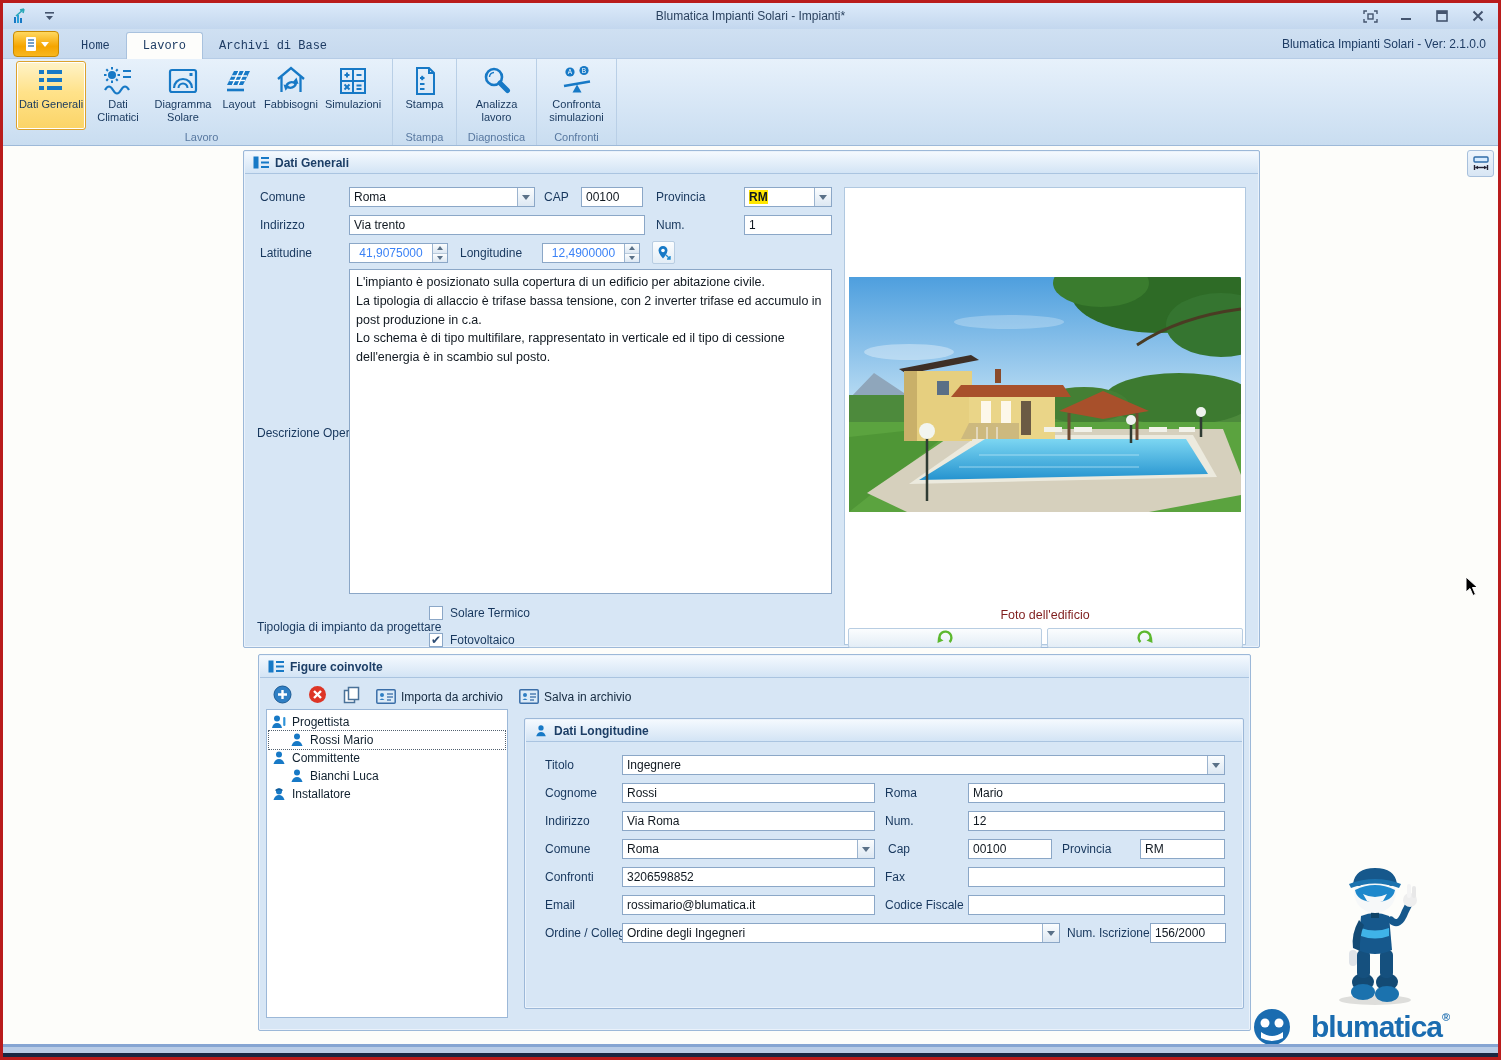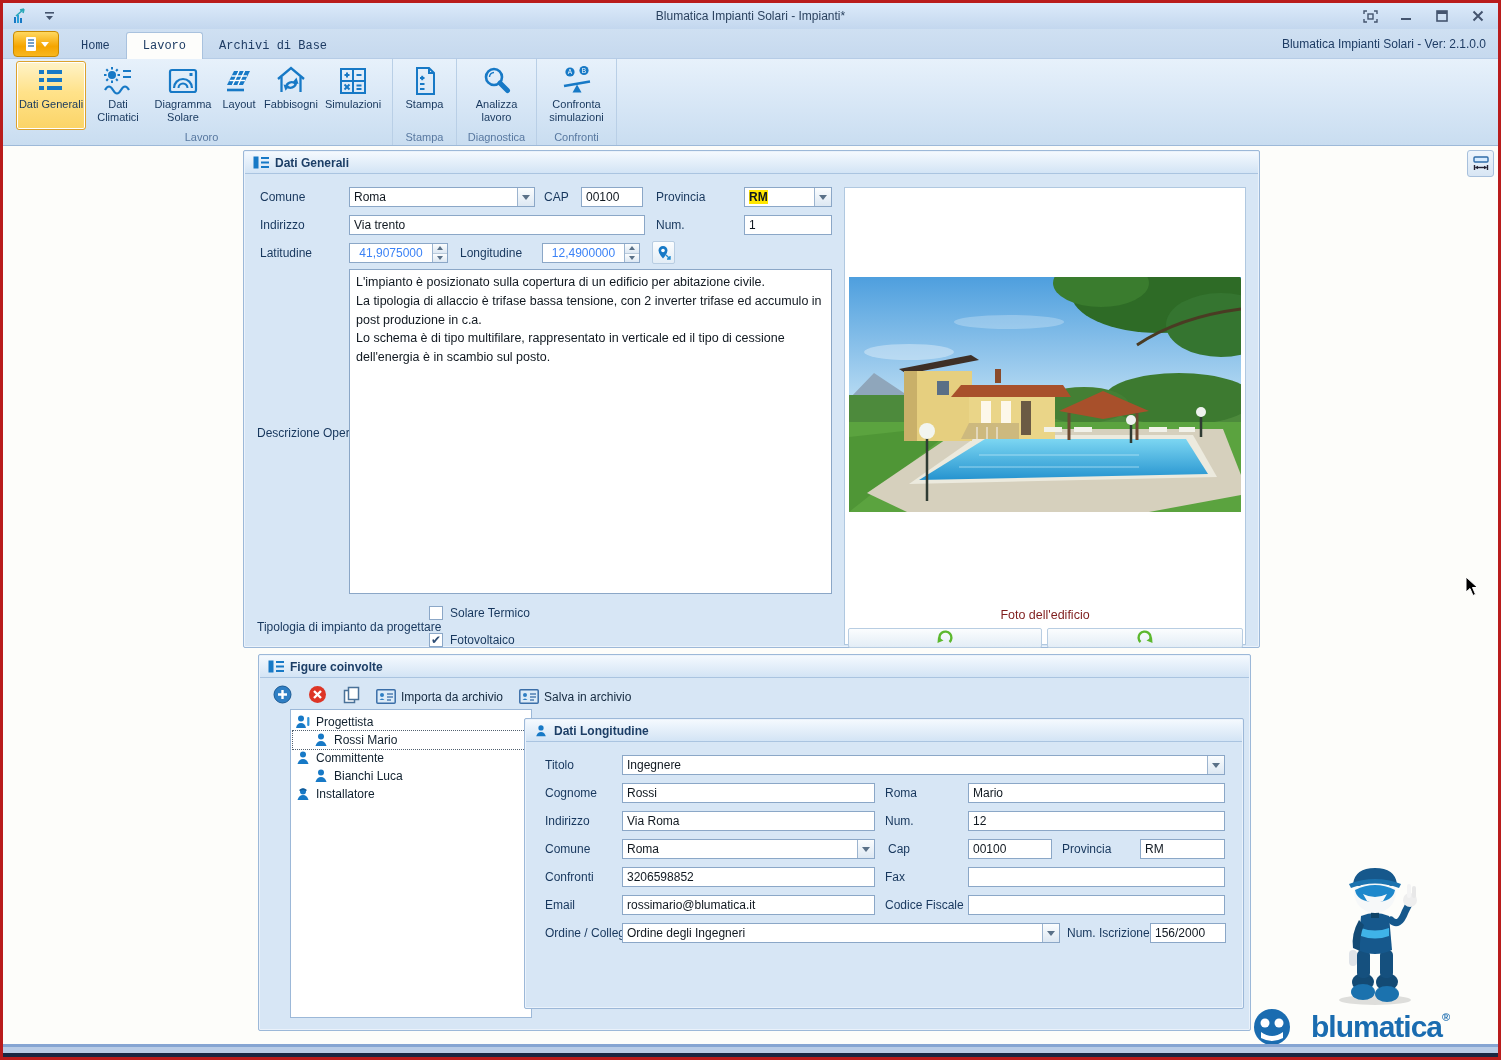--- a/index.html
+++ b/index.html
@@ -46,21 +46,21 @@
   .tri-u{width:0;height:0;border-left:3px solid transparent;border-right:3px solid transparent;border-bottom:4px solid #5a7188;}
   .tri-d{width:0;height:0;border-left:3px solid transparent;border-right:3px solid transparent;border-top:4px solid #5a7188;}
   .cb{position:absolute;width:14px;height:14px;border:1px solid #8ba7c7;background:#fff;font-size:12px;line-height:12px;text-align:center;color:#2e4d74;}
   .cb.checked::after{content:"✔";}
   .memo{position:absolute;background:#fff;border:1px solid #8ba7c7;font-size:12.5px;color:#101820;padding:3px 6px;line-height:1.5;white-space:pre-wrap;overflow:hidden;}
   .photobox{position:absolute;background:#fff;border:1px solid #b0c8e0;}
   .fotobtn{position:absolute;height:20px;border:1px solid #b8cde2;border-radius:2px;background:linear-gradient(#fbfdfe,#e3edf6);display:flex;align-items:center;justify-content:center;cursor:default;}
   
   .fctoolbar{position:absolute;left:2px;top:24px;right:2px;height:27px;display:flex;align-items:flex-end;gap:8px;padding-left:8px;font-size:12px;color:#14293f;}
   .tbtn{display:flex;align-items:center;gap:5px;padding:2px 4px;border-radius:2px;cursor:default;}
-  .treebox{position:absolute;background:#fff;border:1px solid #9cb8d8;margin-left:24px;}
+  .treebox{position:absolute;background:#fff;border:1px solid #9cb8d8;}
   .titem{position:absolute;height:18px;display:flex;align-items:center;gap:5px;font-size:12px;color:#10202e;width:calc(100% - 4px);left:2px;}
   .titem.selected{outline:1px dotted #51606f;background:#fff;}
   .mini{width:16px;height:16px;flex:0 0 16px;}
   .curpos{position:absolute;pointer-events:none;}
   .wtglbtn{position:absolute;width:27px;height:27px;border:1px solid #a7c0dc;border-radius:3px;background:linear-gradient(#eef5fc,#d8e6f4);display:flex;align-items:center;justify-content:center;}
   
   .brand{position:absolute;display:flex;flex-direction:column;}
   .brandrow{display:flex;align-items:center;gap:20px;}
   .brandtext{font-size:30px;font-weight:bold;color:#1a6cb0;letter-spacing:-1px;line-height:1;}
   .brandreg{font-size:11px;color:#1a6cb0;vertical-align:top;}

